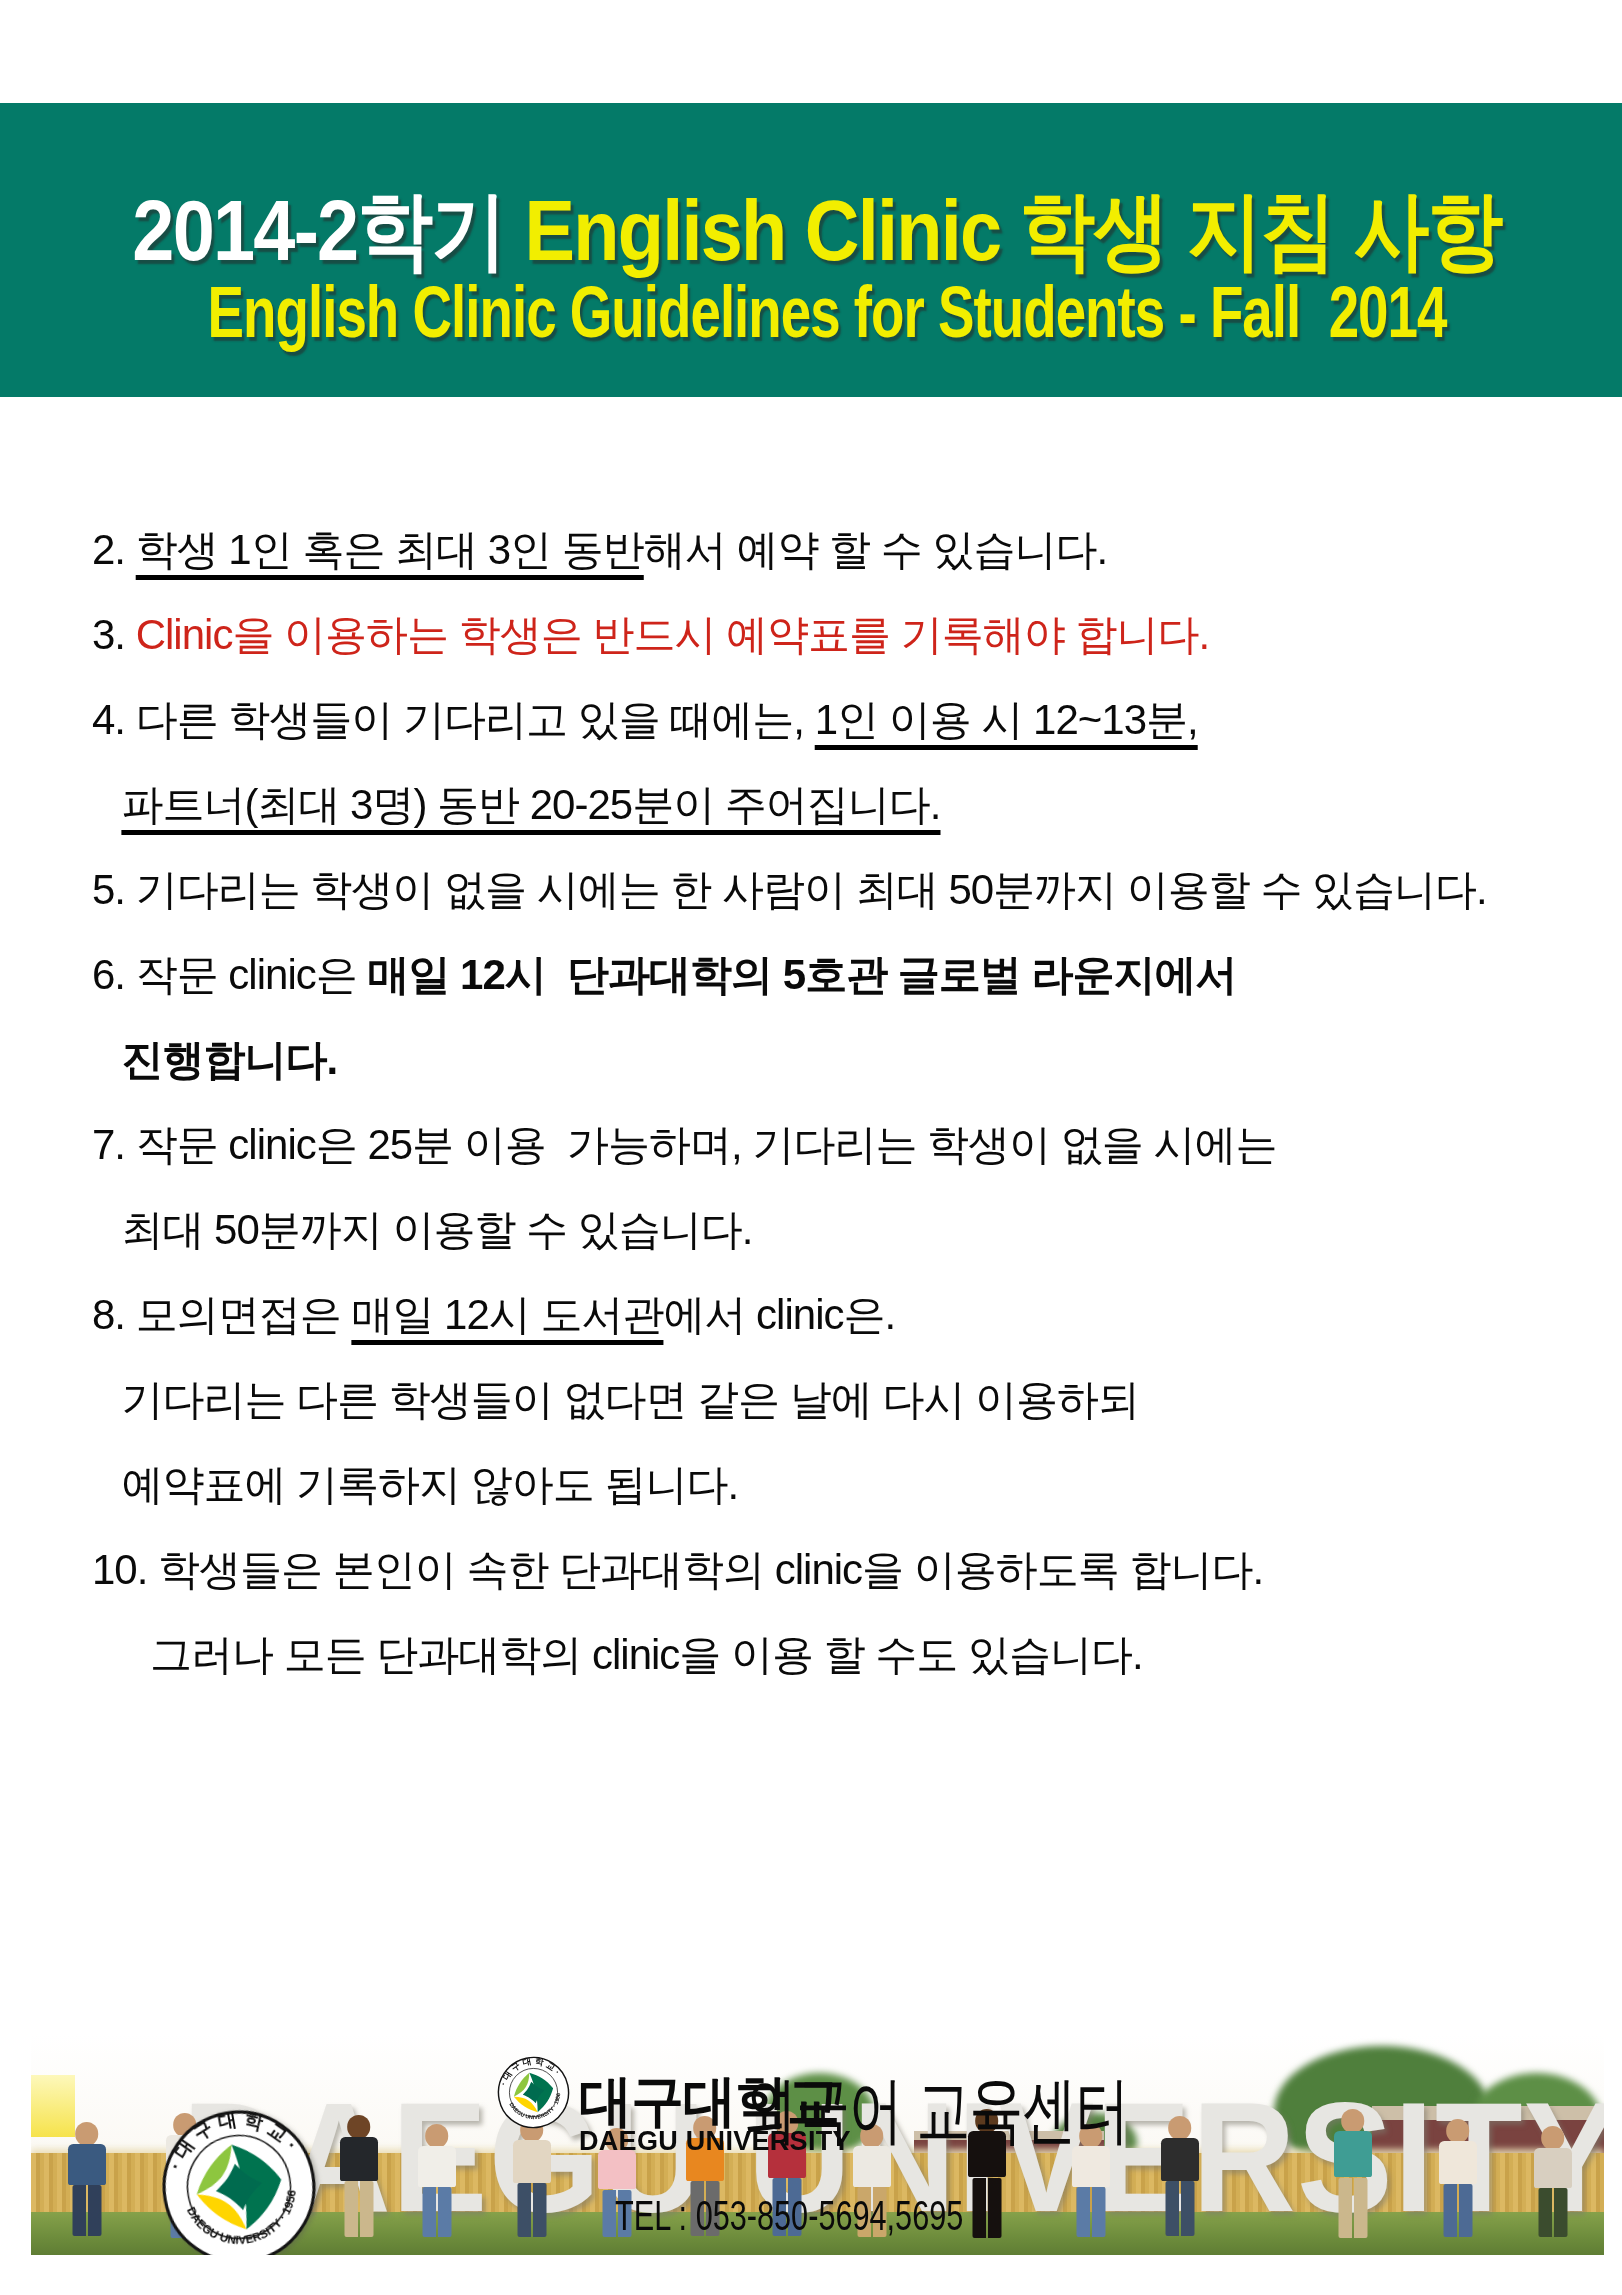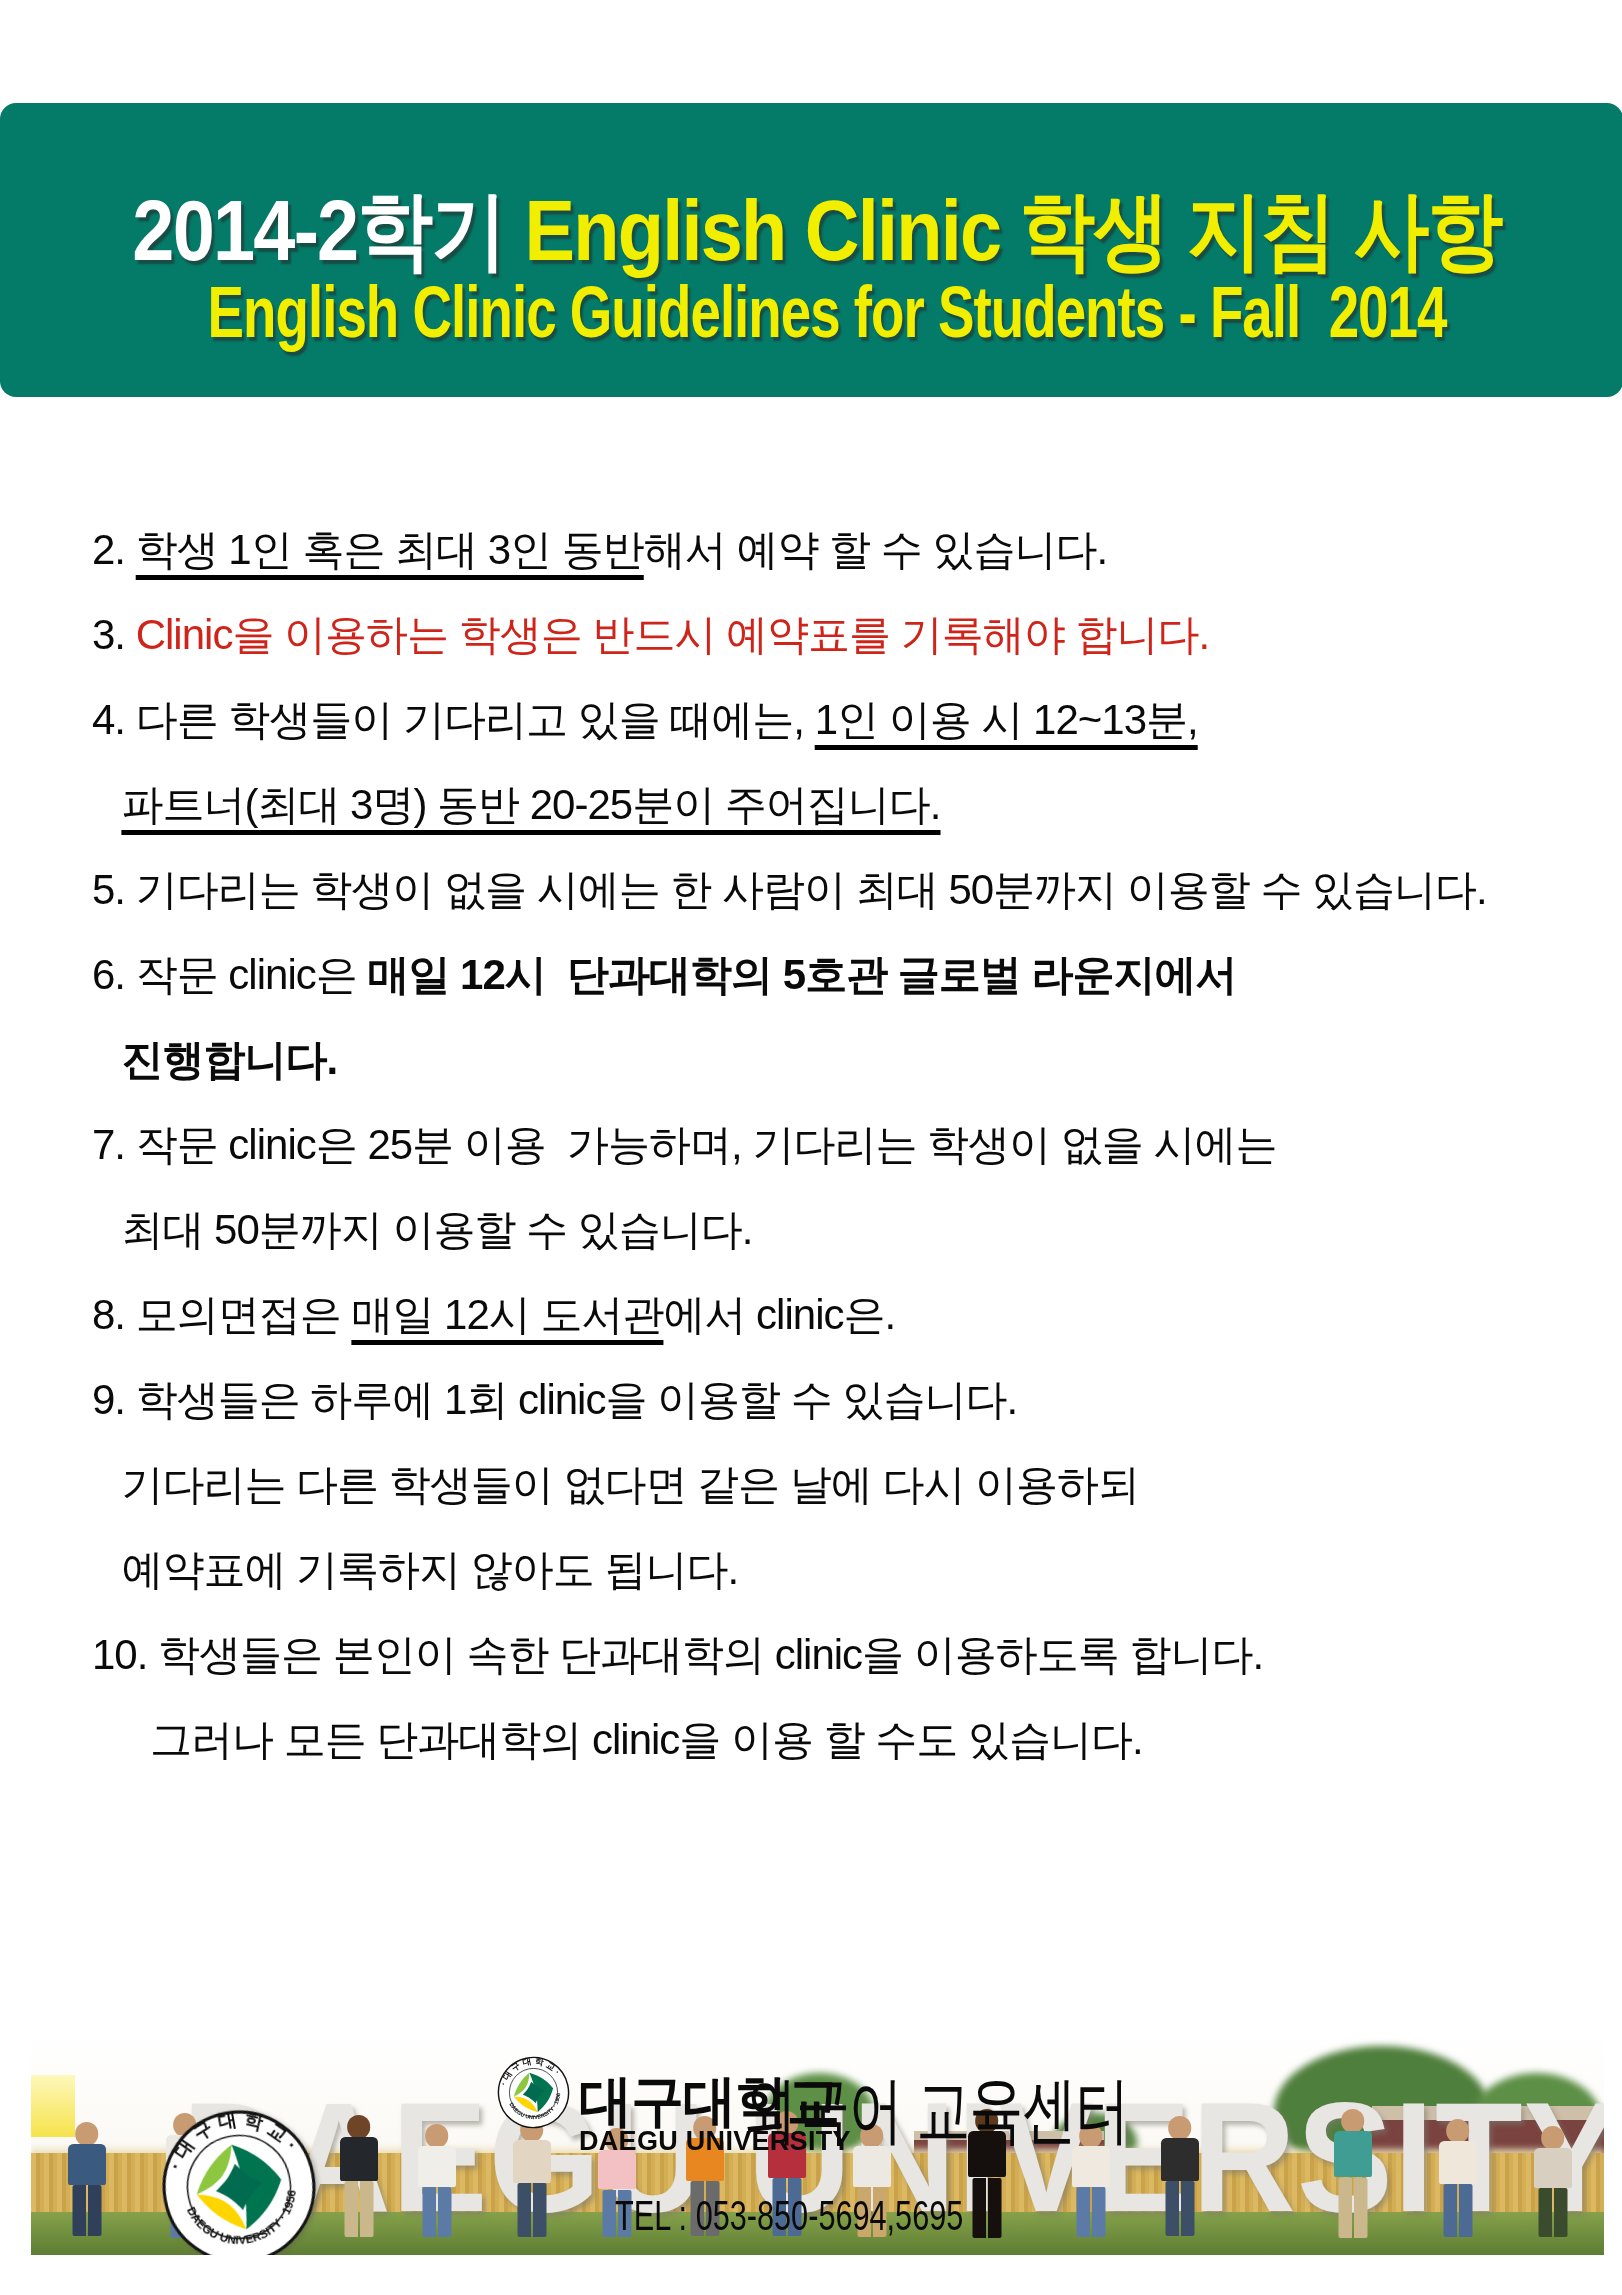--- a/index.html
+++ b/index.html
@@ -1,20 +1,20 @@
 <!DOCTYPE html>
 <html style="font-size:10.5px"><head>
 <meta charset="utf-8">
 <style>
   html,body{margin:0;padding:0;background:#ffffff;}
   body{width:1623px;height:2295px;position:relative;overflow:hidden;
        font-family:"Liberation Sans","DejaVu Sans",sans-serif;color:#0a0a0a;}
 
   
-  .banner{position:absolute;left:0;top:103px;width:1623px;height:294px;background:#047a68;border-radius:16px;}
+  .banner{position:absolute;left:0;top:103px;width:1623px;height:294px;background:#047a68;}
   .title1{position:absolute;top:58px;left:0;right:0;text-align:center;white-space:pre;}
   .title1 .fit{display:inline-block;transform:scaleX(0.88);transform-origin:center;
                font-size:86px;font-weight:bold;letter-spacing:-2px;
                text-shadow:3.3px 3.9px 2px rgba(40,40,40,0.55);}
   .t-white{color:#ffffff;}
   .t-yellow{color:#f2ee00;}
   .title2{position:absolute;top:156px;left:0;right:0;white-space:pre;}
   .title2 .fit{display:inline-block;transform:scaleX(0.76);transform-origin:center;
                font-size:72px;font-weight:bold;letter-spacing:-1.3px;color:#f2ee00;
                text-shadow:3.3px 3.9px 2px rgba(40,40,40,0.55);}
@@ -83,21 +83,20 @@
     <div class="line" style="padding-left: 0px;"><span class="">2. </span><span class=" u">학생 1인 혹은 최대 3인 동반</span><span class="">해서 예약 할 수 있습니다.</span></div>
     <div class="line" style="padding-left: 0px;"><span class="">3. </span><span class=" red">Clinic을 이용하는 학생은 반드시 예약표를 기록해야 합니다.</span></div>
     <div class="line" style="padding-left: 0px;"><span class="">4. 다른 학생들이 기다리고 있을 때에는, </span><span class=" u">1인 이용 시 12~13분,</span></div>
     <div class="line" style="padding-left: 29.4px;"><span class=" u">파트너(최대 3명) 동반 20-25분이 주어집니다.</span></div>
     <div class="line" style="padding-left: 0px;"><span class="">5. 기다리는 학생이 없을 시에는 한 사람이 최대 50분까지 이용할 수 있습니다.</span></div>
     <div class="line" style="padding-left: 0px;"><span class="">6. 작문 clinic은 </span><span class=" b">매일 12시  단과대학의 5호관 글로벌 라운지에서</span></div>
     <div class="line" style="padding-left: 29.4px;"><span class=" b">진행합니다.</span></div>
     <div class="line" style="padding-left: 0px;"><span class="">7. 작문 clinic은 25분 이용  가능하며, 기다리는 학생이 없을 시에는</span></div>
     <div class="line" style="padding-left: 29.4px;"><span class="">최대 50분까지 이용할 수 있습니다.</span></div>
     <div class="line" style="padding-left: 0px;"><span class="">8. 모의면접은 </span><span class=" u">매일 12시 도서관</span><span class="">에서 clinic은.</span></div>
-    <div class="line" style="padding-left: 0px;"><span class="">9. 학생들은 하루에 1회 clinic을 이용할 수 있습니다.</span></div>
     <div class="line" style="padding-left: 29.4px;"><span class="">기다리는 다른 학생들이 없다면 같은 날에 다시 이용하되</span></div>
     <div class="line" style="padding-left: 29.4px;"><span class="">예약표에 기록하지 않아도 됩니다.</span></div>
     <div class="line" style="padding-left: 0px;"><span class="">10. 학생들은 본인이 속한 단과대학의 clinic을 이용하도록 합니다.</span></div>
     <div class="line" style="padding-left: 58px;"><span class="">그러나 모든 단과대학의 clinic을 이용 할 수도 있습니다.</span></div>
   </div>
 
 <div class="photo">
 
   <div class="tree" style="left:733px;top:39px;width:111px;height:85px;background:#5d8f46;"></div>
   <div class="tree" style="left:1243px;top:11.8px;width:216px;height:131px;background:#4f7f3c;"></div>

